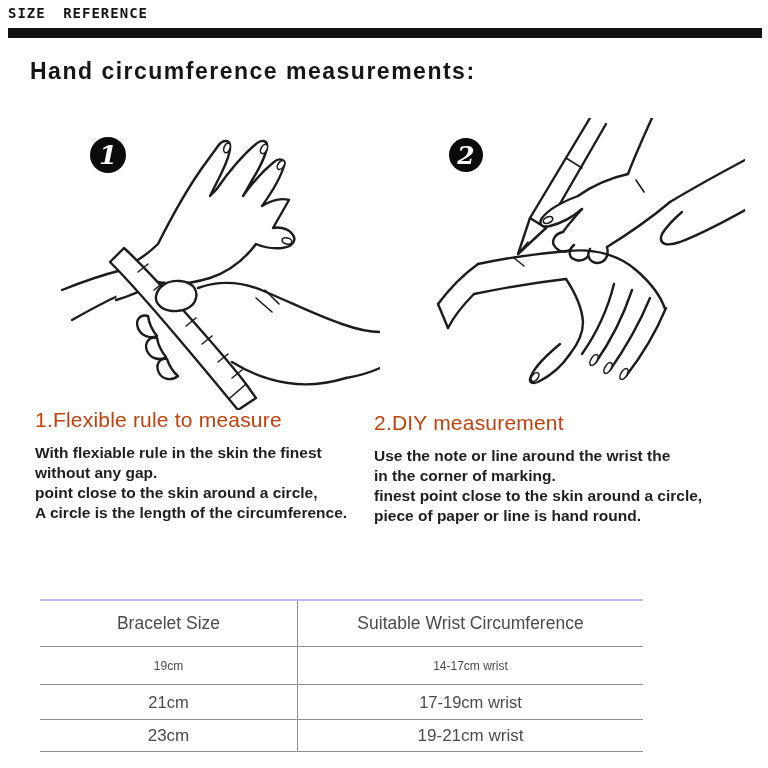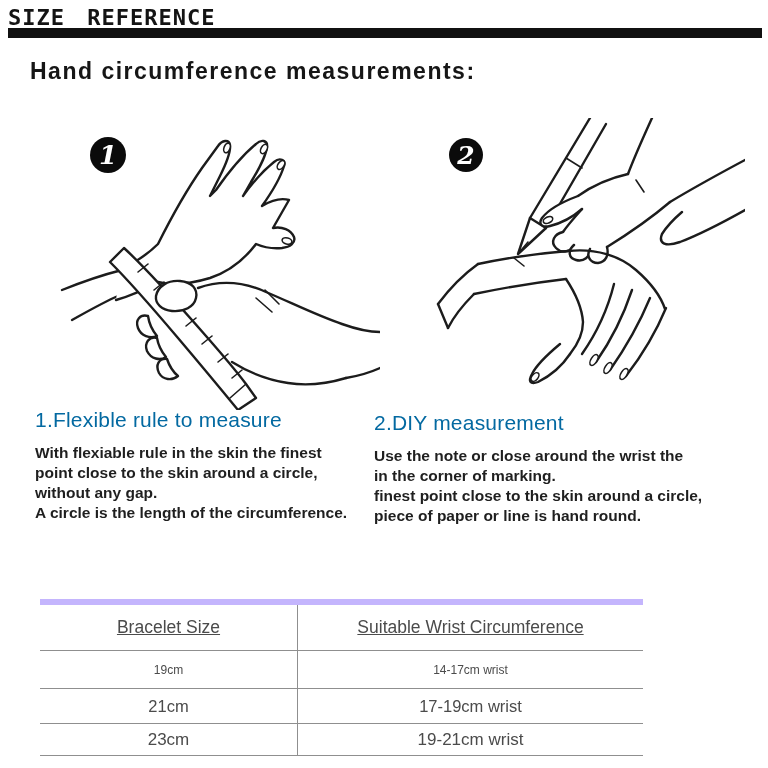--- a/index.html
+++ b/index.html
@@ -2,21 +2,21 @@
 <html><head>
 <meta charset="utf-8">
 <style>
   html,body{margin:0;padding:0;background:#ffffff;}
   .page{
     position:relative;width:768px;height:768px;background:#ffffff;overflow:hidden;
     font-family:"Liberation Sans", sans-serif;color:#1a1a1a;
   }
   .top-label{
     position:absolute;left:8px;top:5px;
-    font-family:"DejaVu Sans Mono", monospace;font-size:22px;font-weight:bold;
+    font-family:"DejaVu Sans Mono", monospace;font-size:14px;font-weight:bold;
     letter-spacing:1px;word-spacing:8px;color:#141414;white-space:nowrap;
   }
   .title-underline{
     position:absolute;left:8px;top:28px;width:754px;height:10px;background:#111111;
   }
   .main-title{
     position:absolute;left:30px;top:58px;
     font-size:23px;font-weight:bold;letter-spacing:1.5px;color:#161616;white-space:nowrap;
   }
   .illus{position:absolute;}
@@ -26,31 +26,31 @@
   .badge{
     position:absolute;border-radius:50%;background:#0b0b0b;color:#ffffff;
     display:flex;align-items:center;justify-content:center;
     font-family:"DejaVu Serif", serif;font-style:italic;font-weight:bold;
   }
   .badge-1{left:90px;top:137px;width:36px;height:36px;font-size:26px;}
   .badge-2{left:449px;top:138px;width:34px;height:34px;font-size:25px;}
   .step-text{position:absolute;}
   .step-text-1{left:35px;top:408px;width:345px;}
   .step-text-2{left:374px;top:411px;width:372px;}
-  .step-title{font-size:21px;font-weight:400;color:#0369a1;letter-spacing:0.2px;margin:0 0 11px 0;white-space:nowrap;}
+  .step-title{font-size:21px;font-weight:400;color:#c2410c;letter-spacing:0.2px;margin:0 0 11px 0;white-space:nowrap;}
   .step-line{font-size:15.5px;font-weight:700;color:#1f1f1f;line-height:20px;white-space:nowrap;}
   .size-table{
     position:absolute;left:40px;top:599px;width:602px;border-collapse:collapse;table-layout:fixed;
     color:#4b4b4b;
   }
   .size-table td,.size-table th{
     padding:0;text-align:center;vertical-align:middle;font-weight:400;
     border-bottom:1px solid #8f8f8f;
   }
-  .size-table tr:first-child th{border-top:6px solid #c4b5fd;text-decoration:underline;}
+  .size-table tr:first-child th{border-top:2px solid #c4b5fd;}
   .size-table .col1{width:257px;border-right:1px solid #8f8f8f;}
   .size-table .col2{width:345px;}
   .size-table .hrow th{height:45px;font-size:17.5px;}
   .size-table .r1 td{height:37px;font-size:12px;}
   .size-table .r2 td{height:34px;font-size:16.5px;}
   .size-table .r3 td{height:31px;font-size:17px;}
 </style>
 </head>
 <body>
 
@@ -141,28 +141,28 @@
       <ellipse class="thin fillw" cx="115" cy="259" rx="3" ry="5" transform="rotate(40 115 259)"></ellipse>
     </g>
   </svg>
 
   <div class="badge badge-1">1</div>
   <div class="badge badge-2">2</div>
 
   <div class="step-text step-text-1">
     <div class="step-title">1.Flexible rule to measure</div>
     <div class="step-line">With flexiable rule in the skin the finest</div>
+    <div class="step-line">without any gap.</div>
     <div class="step-line">point close to the skin around a circle,</div>
-    <div class="step-line">without any gap.</div>
     <div class="step-line">A circle is the length of the circumference.</div>
   </div>
 
   <div class="step-text step-text-2">
     <div class="step-title">2.DIY measurement</div>
-    <div class="step-line">Use the note or close around the wrist the</div>
+    <div class="step-line">Use the note or line around the wrist the</div>
     <div class="step-line">in the corner of marking.</div>
     <div class="step-line">finest point close to the skin around a circle,</div>
     <div class="step-line">piece of paper or line is hand round.</div>
   </div>
 
   <table class="size-table">
     <tbody>
       <tr class="hrow">
         <th class="col1">Bracelet Size</th>
         <th class="col2">Suitable Wrist Circumference</th>

